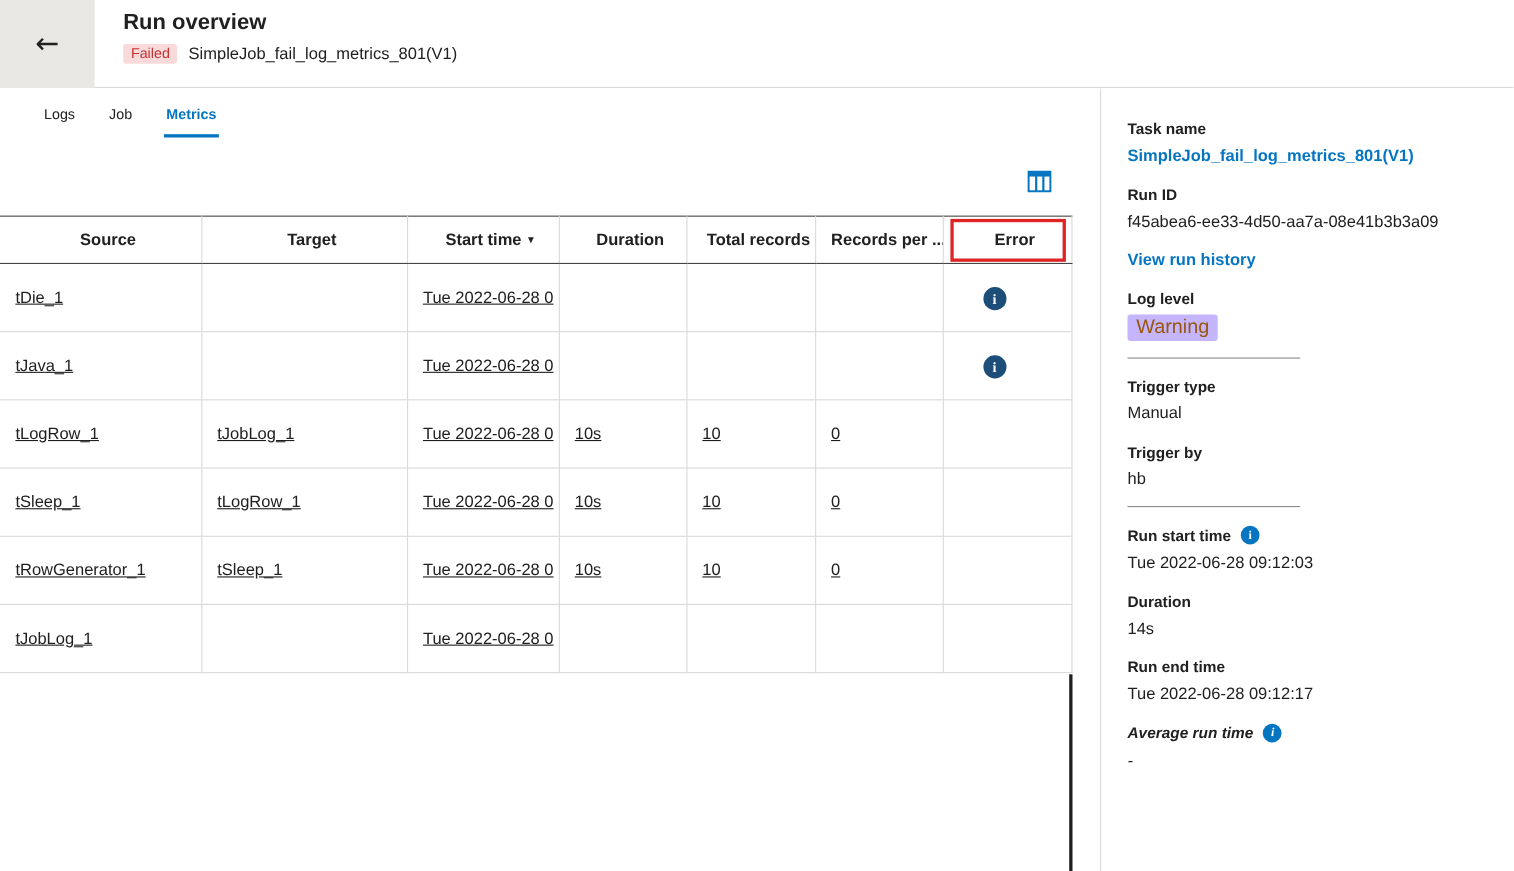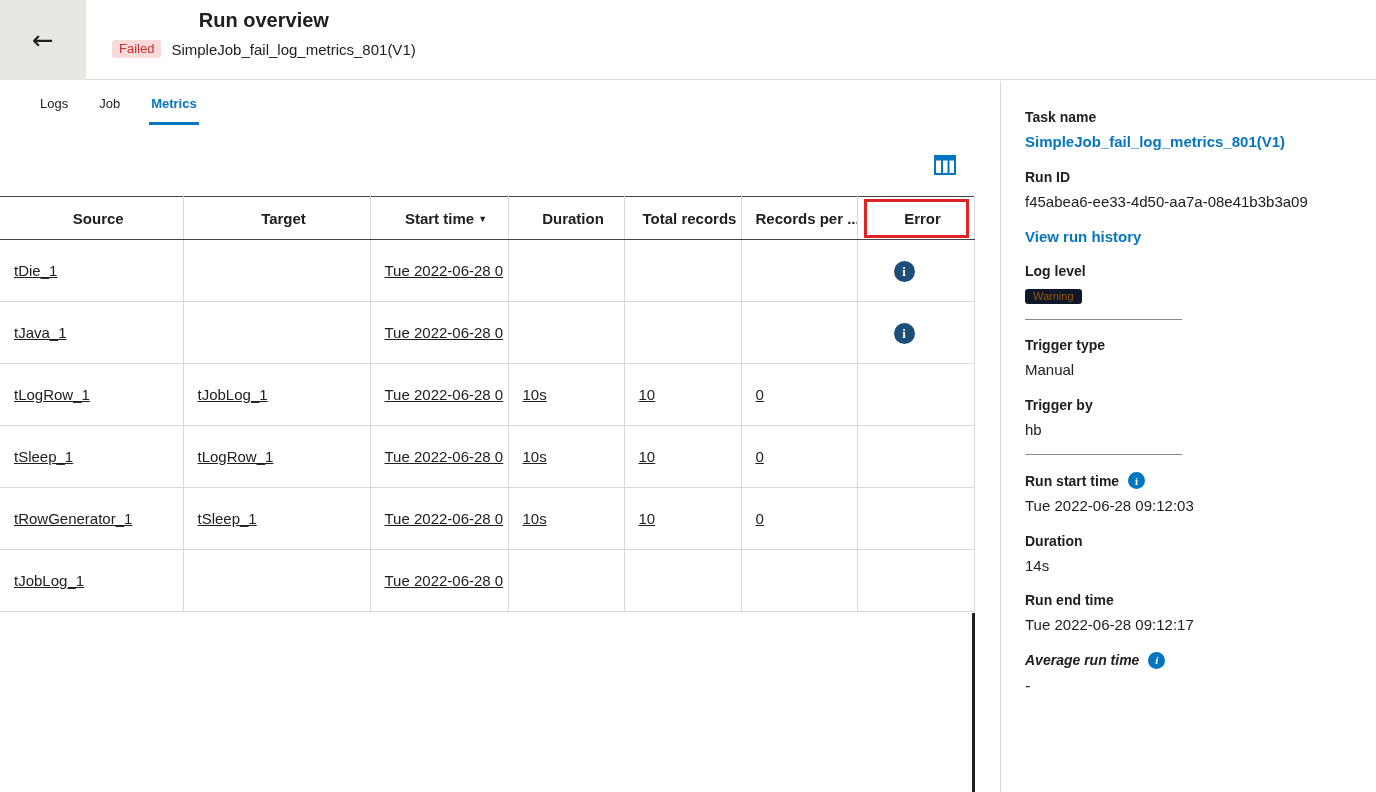--- a/index.html
+++ b/index.html
@@ -17,21 +17,21 @@
     position:absolute; top:0; left:0; width:1376px; height:80px;
     background:#ffffff; border-bottom:1px solid #d9d9d9;
   }
   .back-btn {
     position:absolute; left:0; top:0; width:86px; height:80px;
     background:#e8e7e4; border:none; cursor:pointer;
     font-size:26px; color:#202020; line-height:80px; text-align:center;
     font-family:"DejaVu Sans", sans-serif;
   }
   .header-text { position:absolute; left:112px; top:9px; }
-  .page-title { font-size:20px; font-weight:700;text-align:center; }
+  .page-title { font-size:20px; font-weight:700; }
   .subtitle-row { margin-top:8px; display:flex; align-items:center; gap:10px; }
   .failed-badge {
     background:#f9dada; color:#c53030; font-size:13px;
     padding:1px 7px 2px 7px; border-radius:3px; white-space:nowrap;
   }
   .subtitle { font-size:15px; }
 
   
   .main {
     position:absolute; left:0; top:81px; width:975px; height:711px;
@@ -89,22 +89,22 @@
   }
   .d-group { margin-bottom:17px; }
   .d-label {
     font-size:14px; font-weight:700; margin-bottom:7px;
     display:flex; align-items:center; gap:9px;
   }
   .d-value { font-size:15px; line-height:1.3; }
   .d-link { color:#0675c1; font-weight:700; font-size:15px; cursor:pointer; }
   .task-link { color:#0675c1; font-weight:700; cursor:pointer; }
   .warning-badge {
-    display:inline-block; background:#0f172a; color:#99560c;
-    font-size:11px; padding:1px 8px 2px 8px; border-radius:3px;
+    display:inline-block; background:#c4b5fd; color:#99560c;
+    font-size:18px; padding:1px 8px 2px 8px; border-radius:3px;
   }
   .divider {
     width:157px; border:none; border-top:1px solid #8a8a8a;
     margin:15px 0 17px 0;
   }
   .info-icon-sm {
     display:inline-flex; width:17px; height:17px; border-radius:50%;
     background:#0675c1; color:#ffffff; align-items:center; justify-content:center;
     font-size:11px; font-weight:700; font-family:"Liberation Serif", serif;
     cursor:pointer; flex:0 0 auto;

